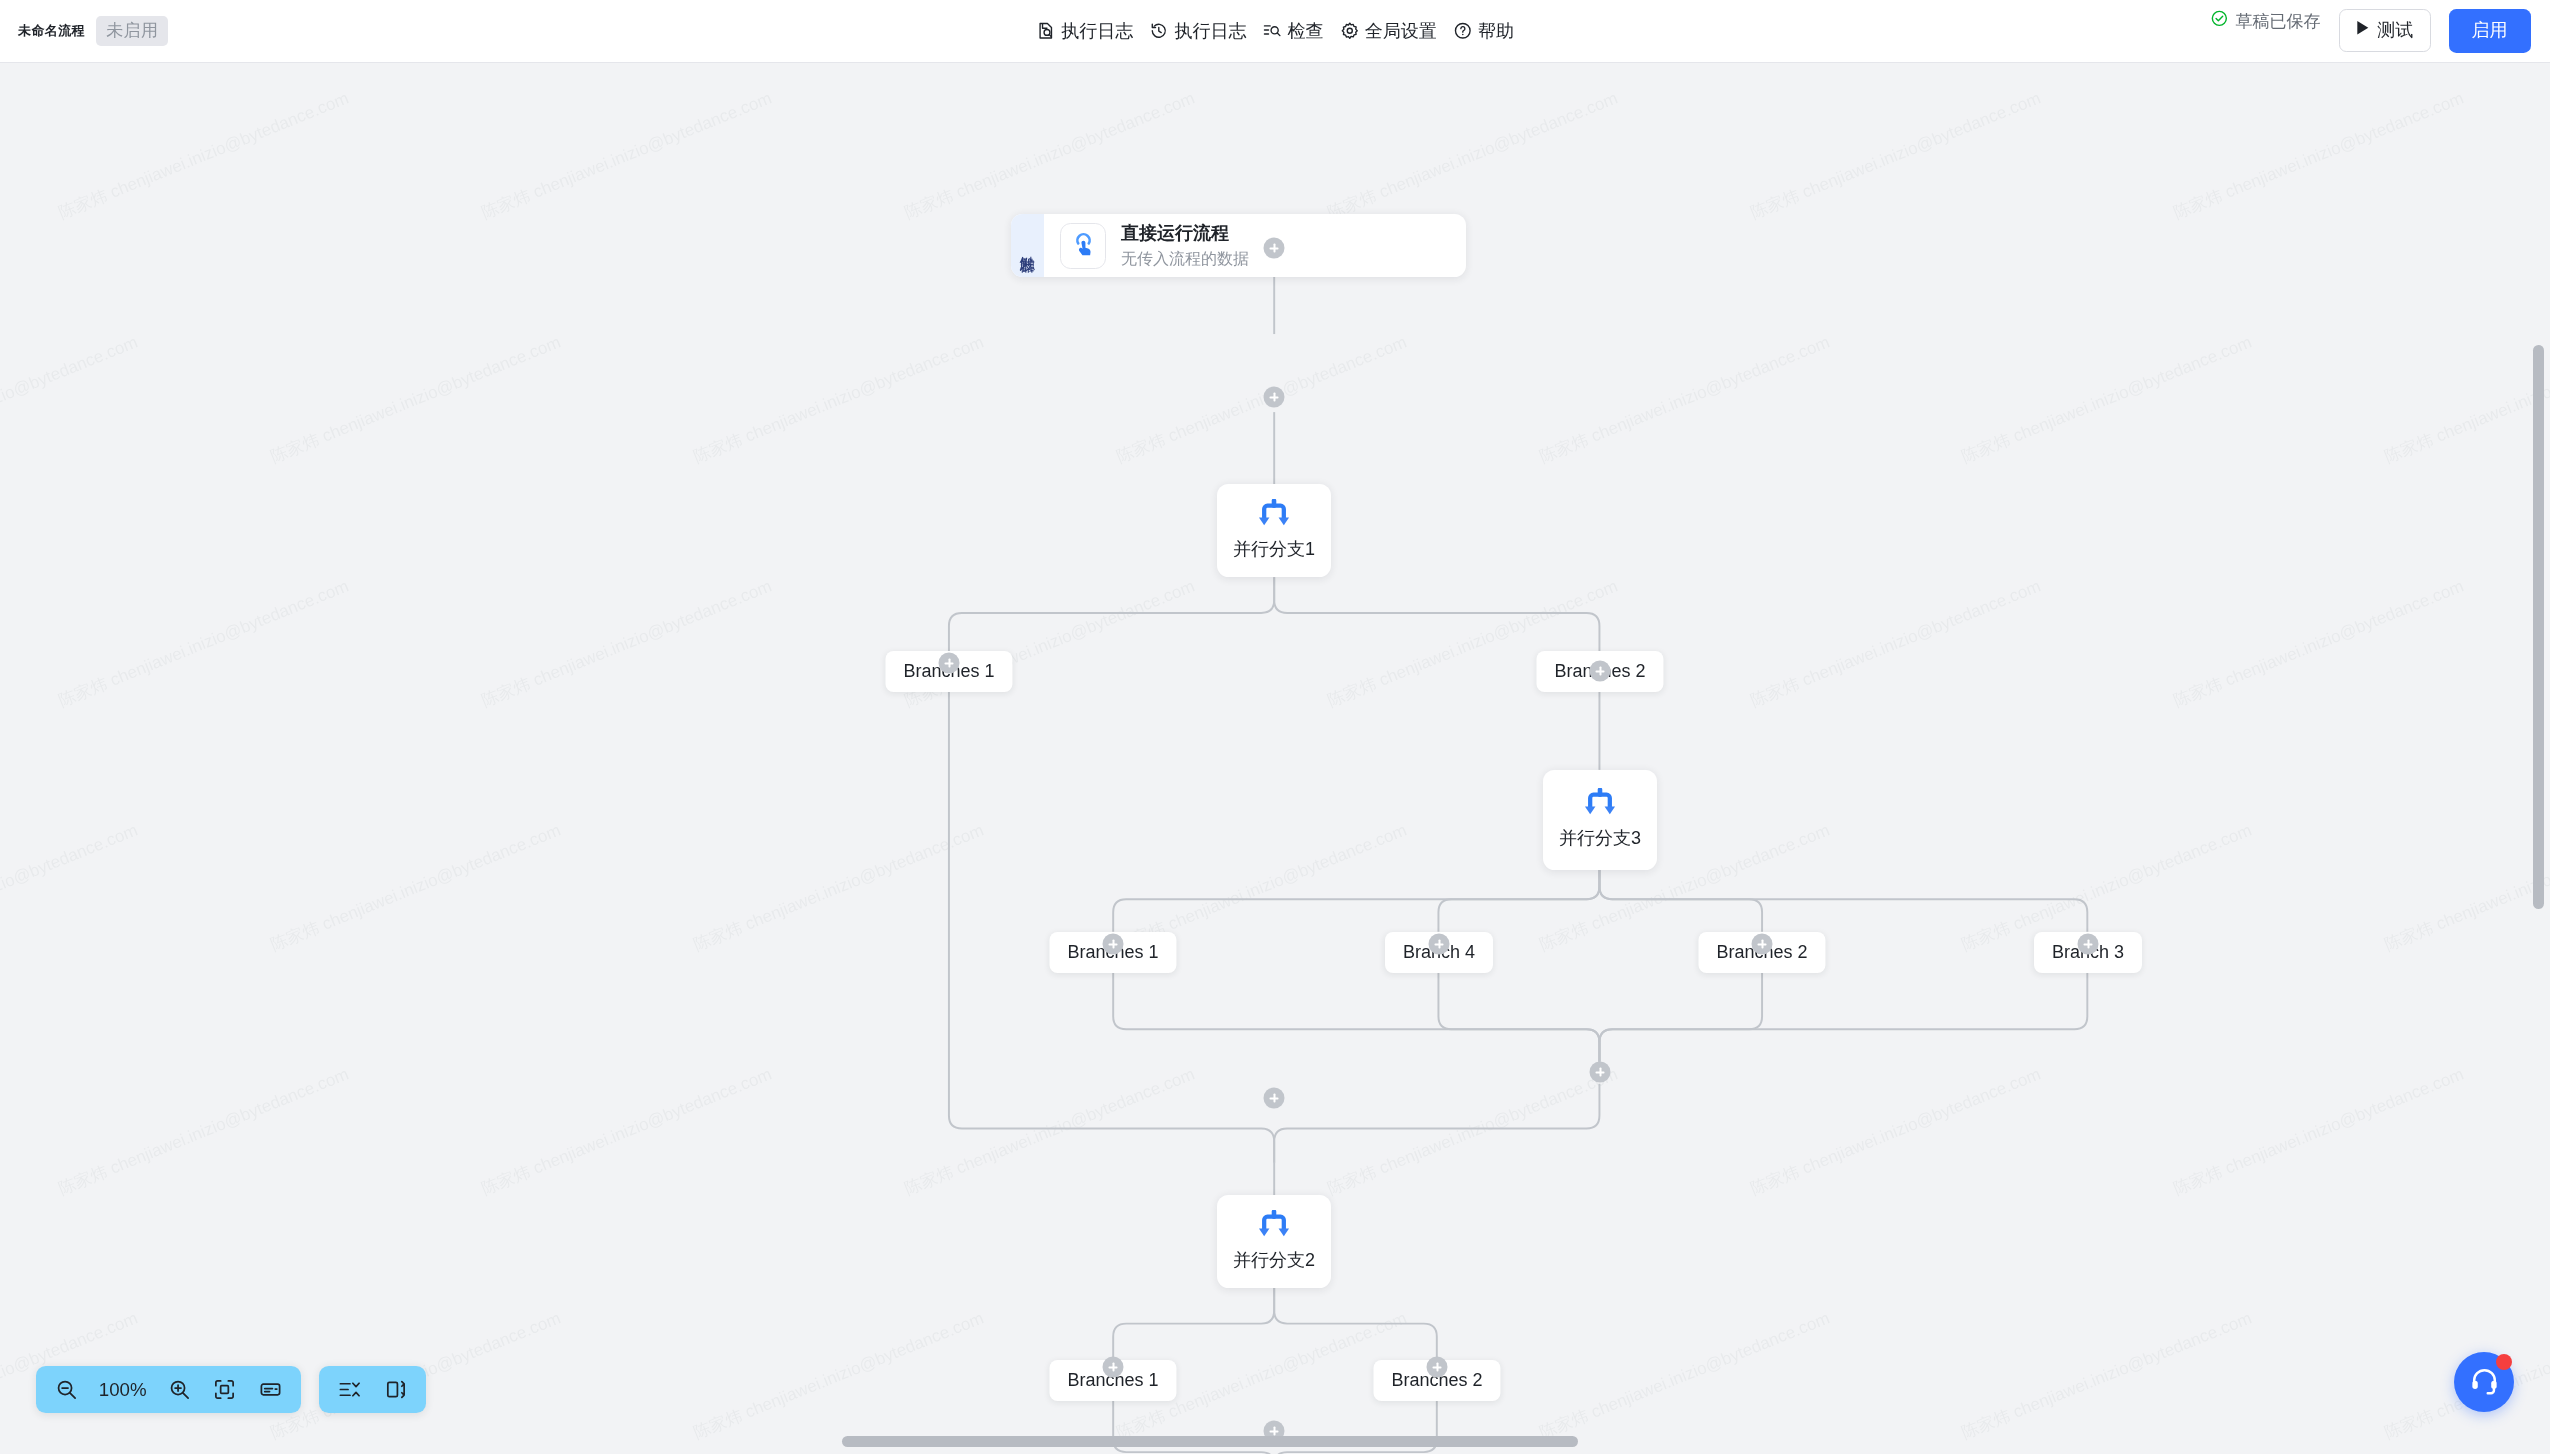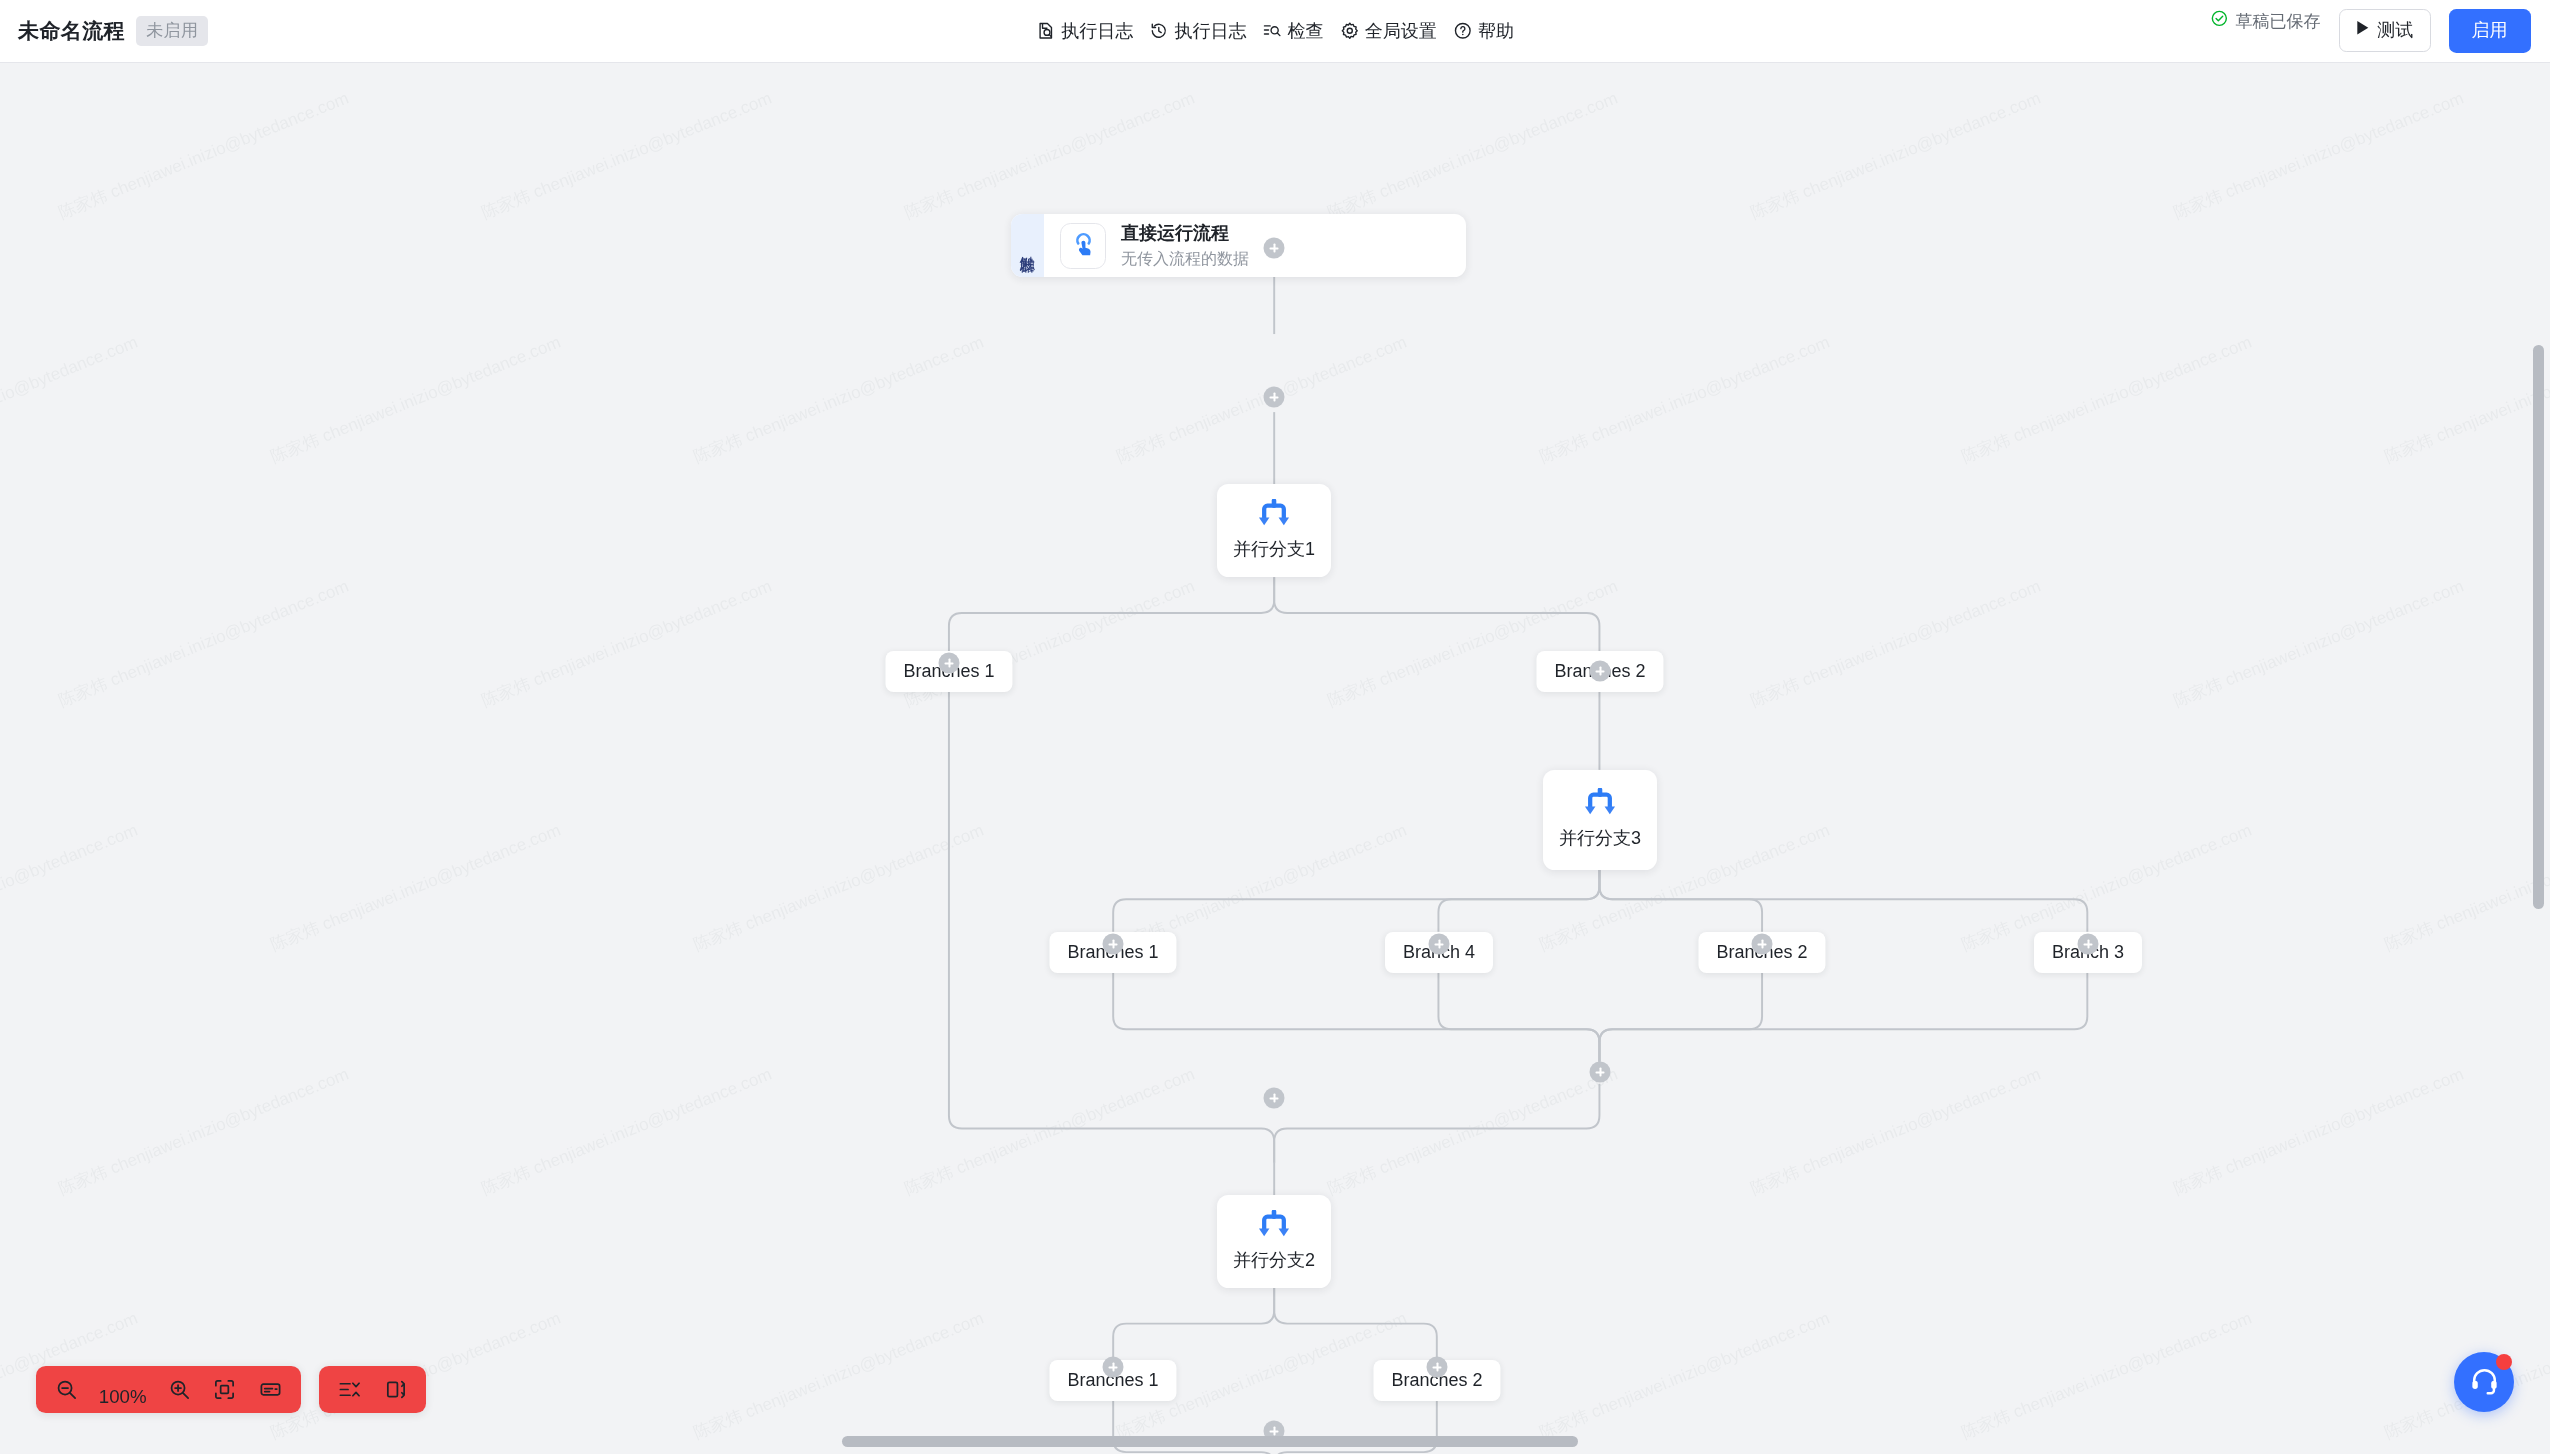--- a/index.html
+++ b/index.html
@@ -12,21 +12,21 @@
 
   
   #topbar {
     position: absolute; left: 0; top: 0; width: 2550px; height: 63px;
     background: #ffffff;
     border-bottom: 0.8px solid #e5e6eb;
     display: flex; align-items: center;
     z-index: 40;
   }
   #topbar-left { position: absolute; left: 18px; display: flex; align-items: center; gap: 11.4px; }
-  #flow-title { font-size: 21px; font-weight: bold; color: #1f2329; letter-spacing: 0.4px; }
+  #flow-title { font-size: 13px; font-weight: bold; color: #1f2329; letter-spacing: 0.4px; }
   #flow-status-badge {
     font-size: 17px; color: #8f959e; background: #e5e6eb;
     padding: 2.4px 9.8px 4.1px; border-radius: 4.9px; letter-spacing: 0.4px;
   }
 
   #topbar-center {
     position: absolute; left: 50%; transform: translateX(-50%);
     display: flex; align-items: center; gap: 16px;
   }
   .tb-item {
@@ -121,22 +121,22 @@
   }
   .plus-dot::before, .plus-dot::after {
     content: ""; position: absolute; background: #fff; border-radius: 0.8px;
   }
   .plus-dot::before { width: 9.8px; height: 2px; }
   .plus-dot::after { width: 2px; height: 9.8px; }
 
   
   #bottom-tools { position: absolute; left: 36px; bottom: 41px; display: flex; gap: 18px; z-index: 30; }
   .tool-group {
-    background: #ef4444; border-radius: 9.8px; box-shadow: 0 1.6px 8.1px rgba(31,35,41,.10);
-    display: flex; align-items: flex-end; padding: 4.9px 9.8px; gap: 4.9px; height: 47px;
+    background: #7dd3fc; border-radius: 9.8px; box-shadow: 0 1.6px 8.1px rgba(31,35,41,.10);
+    display: flex; align-items: center; padding: 4.9px 9.8px; gap: 4.9px; height: 47px;
   }
   .tool-btn {
     width: 41px; height: 37px; display: flex; align-items: center; justify-content: center;
     border-radius: 6.5px; cursor: pointer;
   }
   #zoom-level { font-size: 18.7px; color: #1f2329; padding: 0 4.9px; min-width: 62px; text-align: center; cursor: pointer; }
 
   
   #support-fab {
     position: absolute; right: 36px; bottom: 42px; width: 60px; height: 60px;

